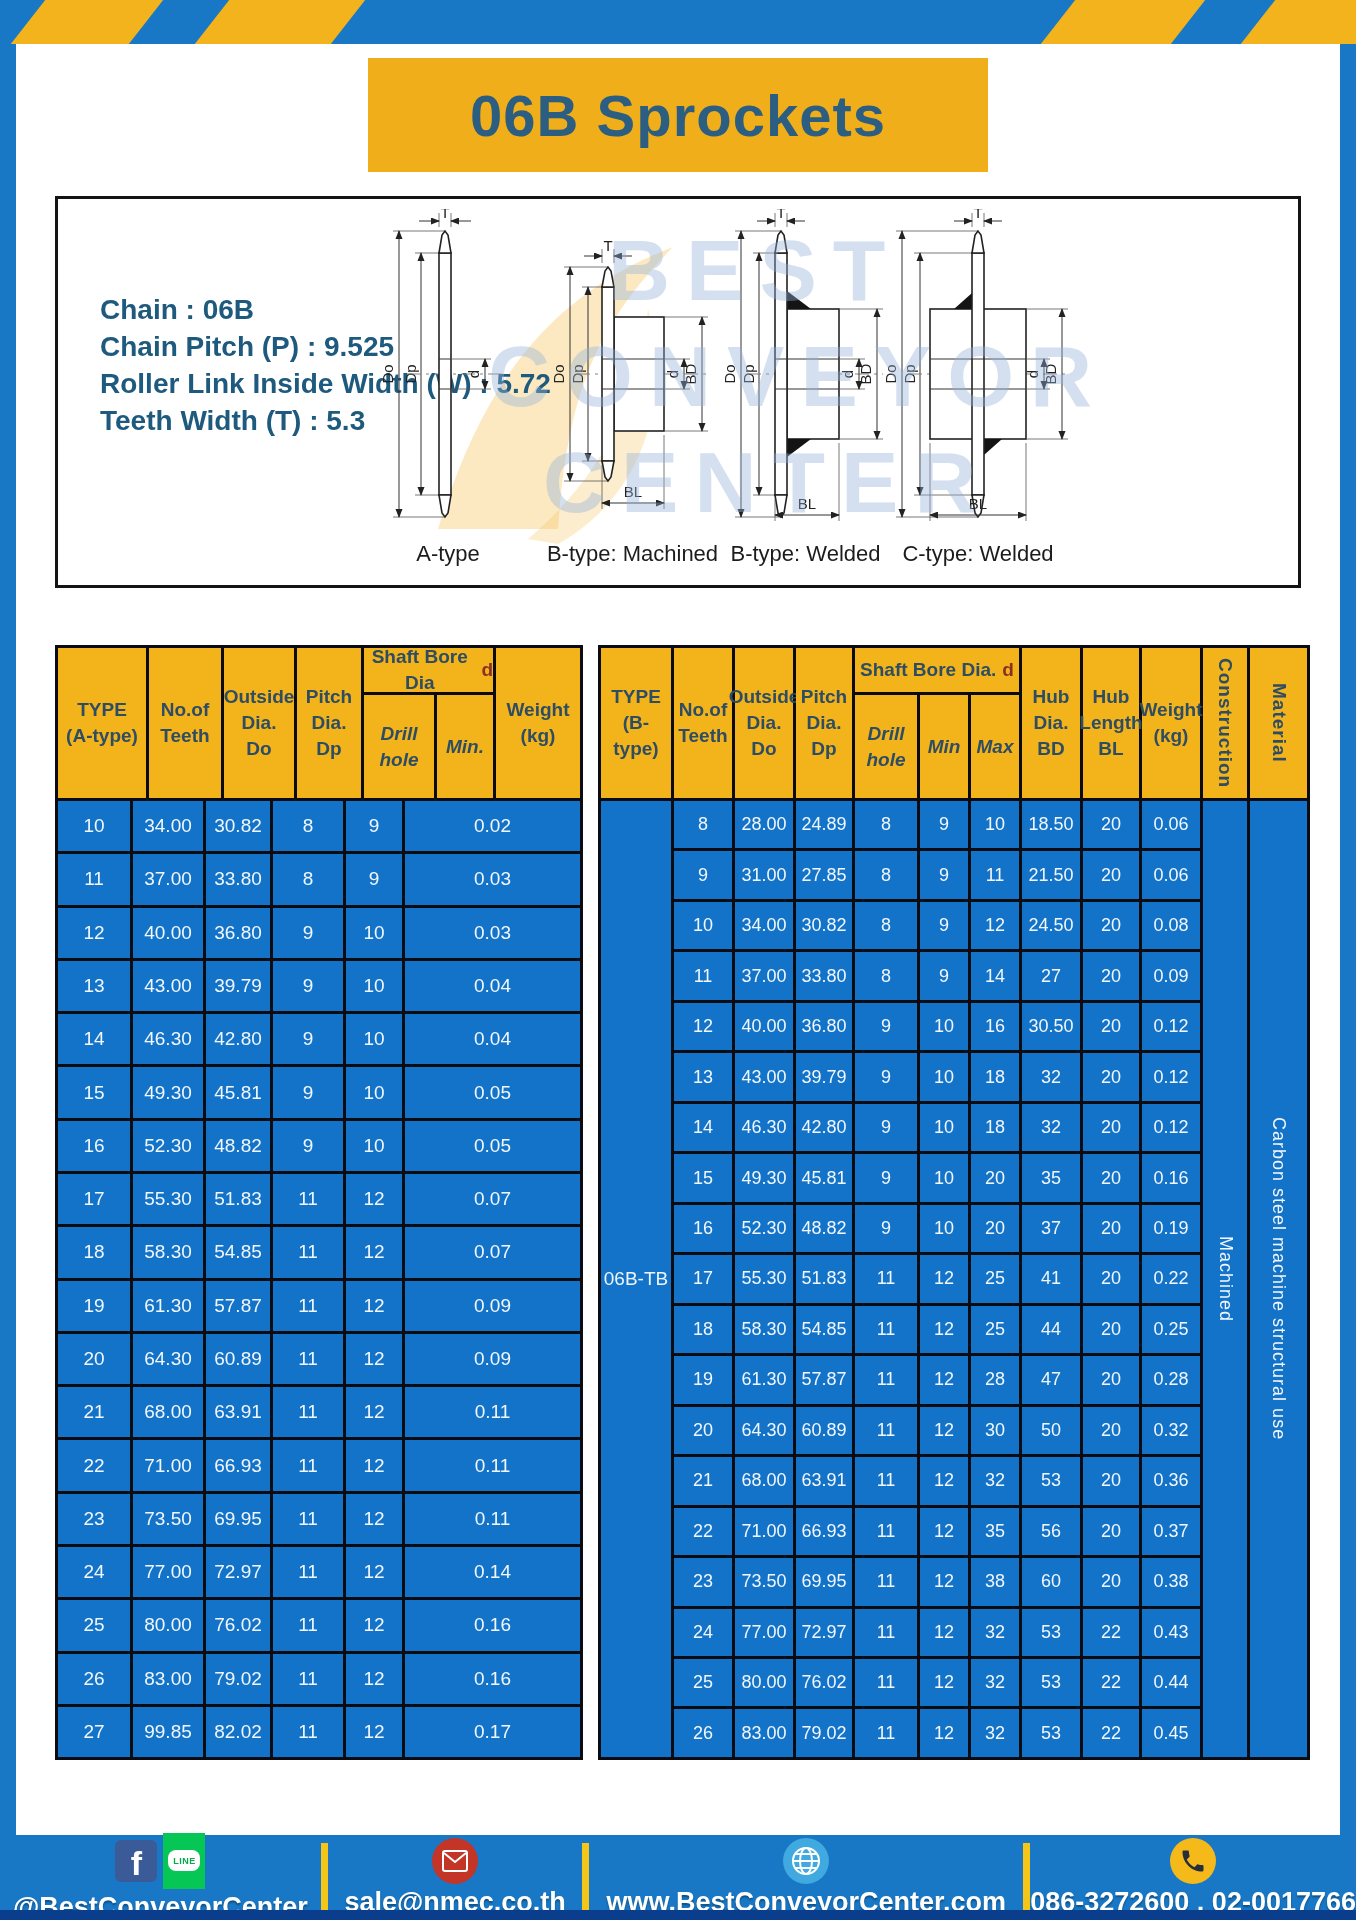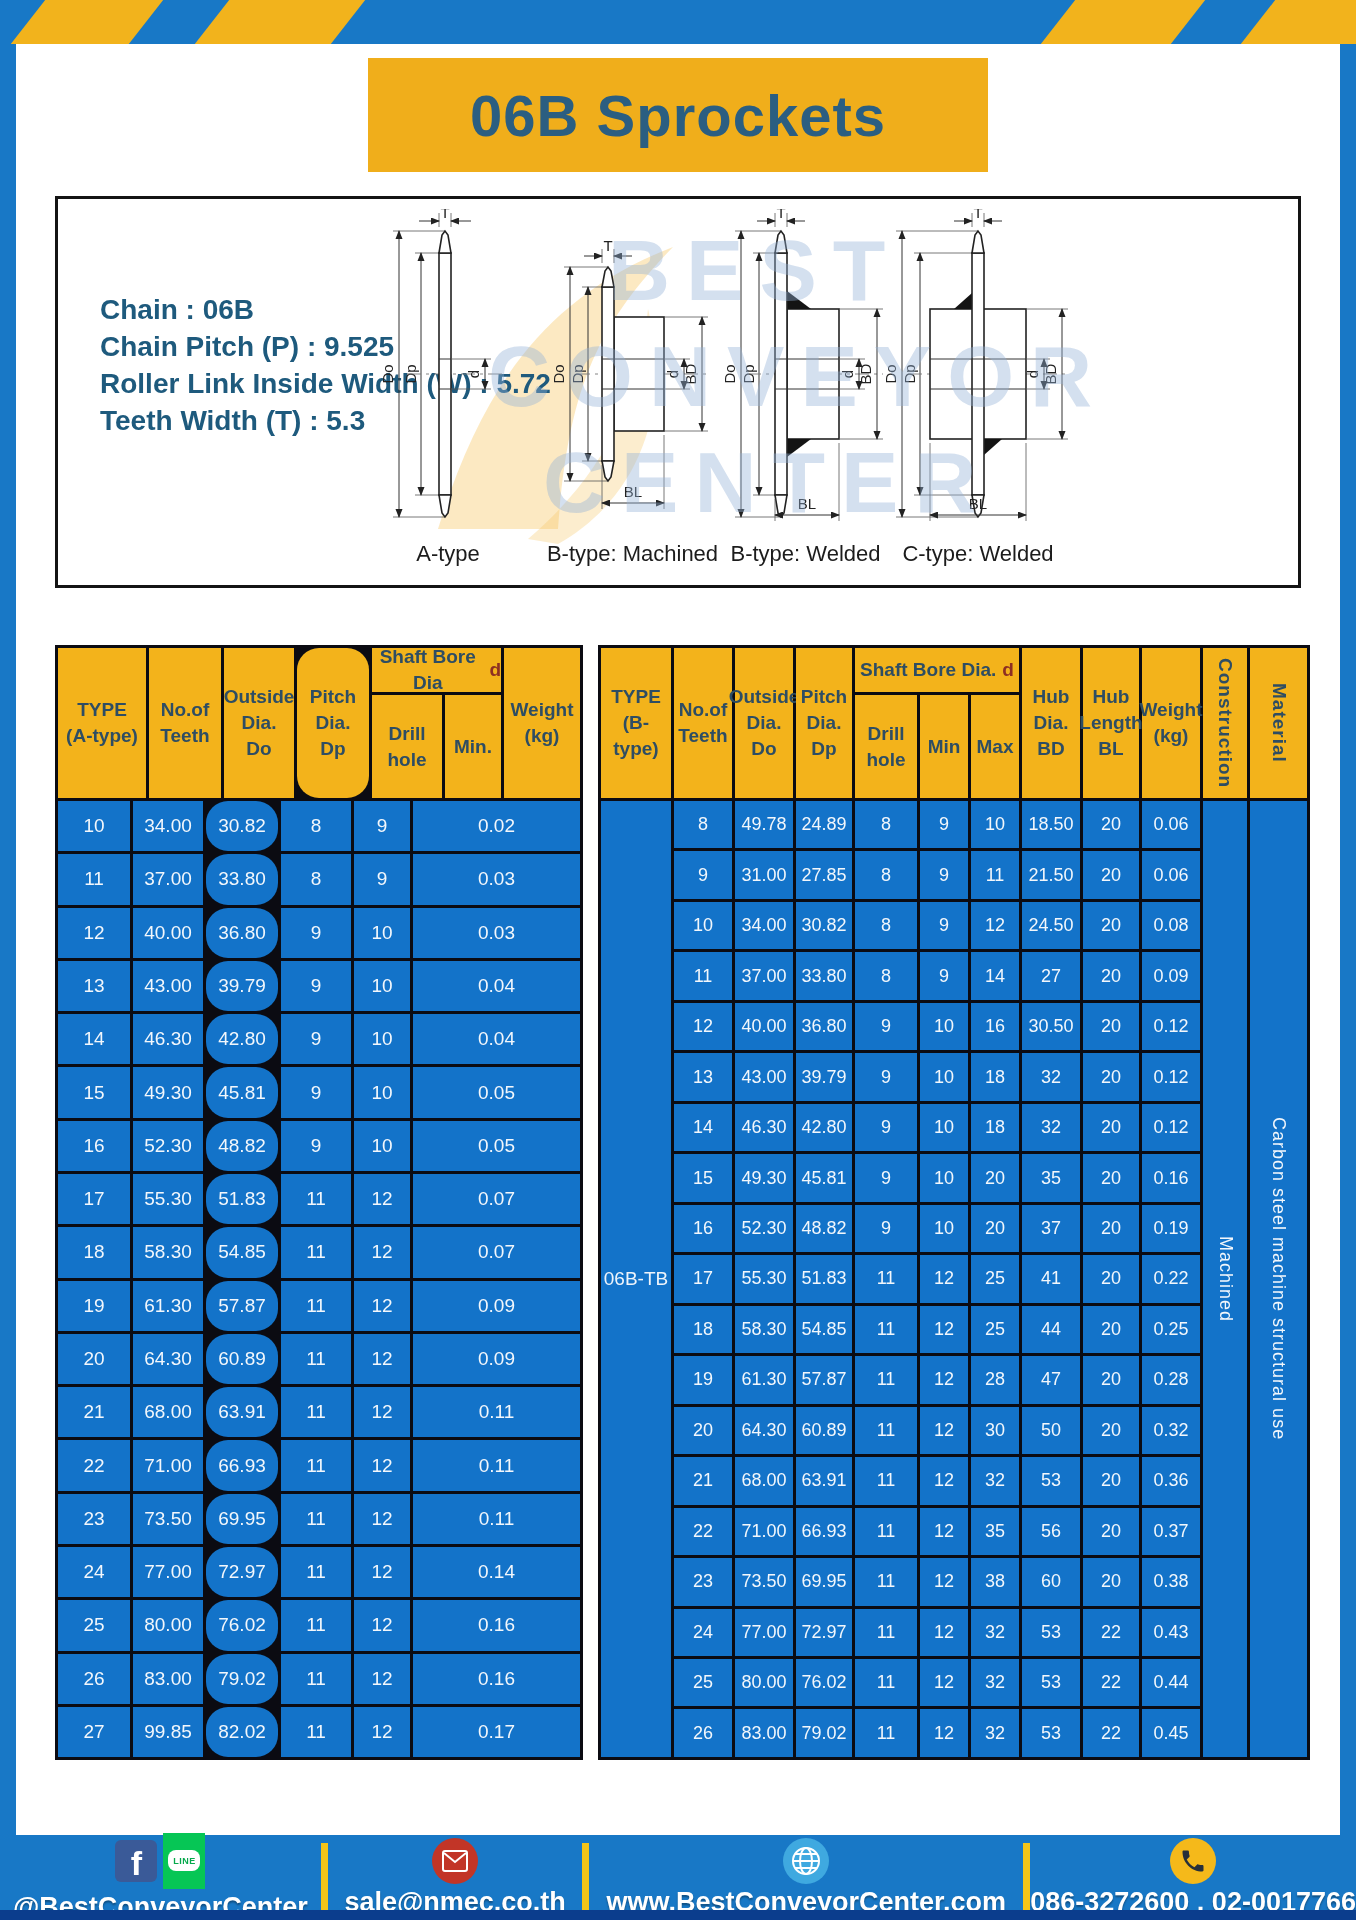--- a/index.html
+++ b/index.html
@@ -41,34 +41,34 @@
   
   .dtable{position:absolute;top:645px;background:#0b0b12;border:3px solid #0b0b12;box-sizing:border-box;
     display:flex;flex-direction:column;gap:3px;z-index:2;}
   .tA{left:55px;width:528px;height:1115px;}
   .tB{left:598px;width:712px;height:1115px;}
   .hrow{display:flex;gap:3px;height:150px;flex:none;}
   .hcell{background:#f3b31b;color:#2e4d63;display:flex;align-items:center;justify-content:center;
     text-align:center;font-weight:bold;font-size:19px;white-space:pre-line;line-height:26px;flex:none;}
   .hgroup{display:flex;flex-direction:column;gap:3px;flex:none;}
   .hgroup .gtop{height:44px;flex:none;}
-  .hgroup .gbot{flex:1;display:flex;gap:3px;}
+  .hgroup .gbot{flex:1;display:flex;gap:3px;font-style:italic;}
   .vtext{writing-mode:vertical-rl;letter-spacing:1px;}
   .redd{color:#8d2f23;margin-left:6px;}
   .tbody{flex:1;display:flex;gap:3px;}
   .typecell{background:#1373c9;color:#eef4fb;display:flex;align-items:center;justify-content:center;
     font-size:21px;flex:none;}
   .rows{flex:1;display:flex;flex-direction:column;gap:3px;}
   .drow{flex:1;display:flex;gap:3px;}
   .dcell{background:#1373c9;color:#f2f7fc;display:flex;align-items:center;justify-content:center;
     font-size:19px;flex:none;}
   .vcell{background:#1373c9;color:#f2f7fc;display:flex;align-items:center;justify-content:center;
     font-size:18px;flex:none;writing-mode:vertical-rl;letter-spacing:1px;}
   
-  .ca0{width:88px;} .ca1{width:72px;} .ca2{width:70px;} .ca3{width:72px;border-radius:22px;}
+  .ca0{width:88px;} .ca1{width:72px;} .ca2{width:70px;} .ca3{width:64px;}
   .ca4{width:70px;} .ca5{width:56px;} .ca6{flex:1;width:auto;}
   .gA{width:129px;}
   
   .cb0{width:70px;} .cb1{width:58px;} .cb2{width:58px;} .cb3{width:56px;}
   .cb4{width:62px;} .cb5{width:48px;} .cb6{width:48px;} .cb7{width:58px;}
   .cb8{width:56px;} .cb9{width:58px;} .cb10{width:44px;} .cb11{flex:1;width:auto;}
   .gB{width:164px;}
   .tB .dcell{font-size:18px;}
 
   
@@ -503,21 +503,21 @@
 (kg)</div>
     <div class="hcell cb10 vtext">Construction</div>
     <div class="hcell cb11 vtext">Material</div>
   </div>
   <div class="tbody">
     <div class="typecell cb0" style="font-size:19px;">06B-TB</div>
     <div class="rows" style="flex:none;width:526px;">
 
         <div class="drow">
           <div class="dcell cb1">8</div>
-          <div class="dcell cb2">49.78</div>
+          <div class="dcell cb2">28.00</div>
           <div class="dcell cb3">24.89</div>
           <div class="dcell cb4">8</div>
           <div class="dcell cb5">9</div>
           <div class="dcell cb6">10</div>
           <div class="dcell cb7">18.50</div>
           <div class="dcell cb8">20</div>
           <div class="dcell" style="flex:1;">0.06</div>
         </div>
 
         <div class="drow">

